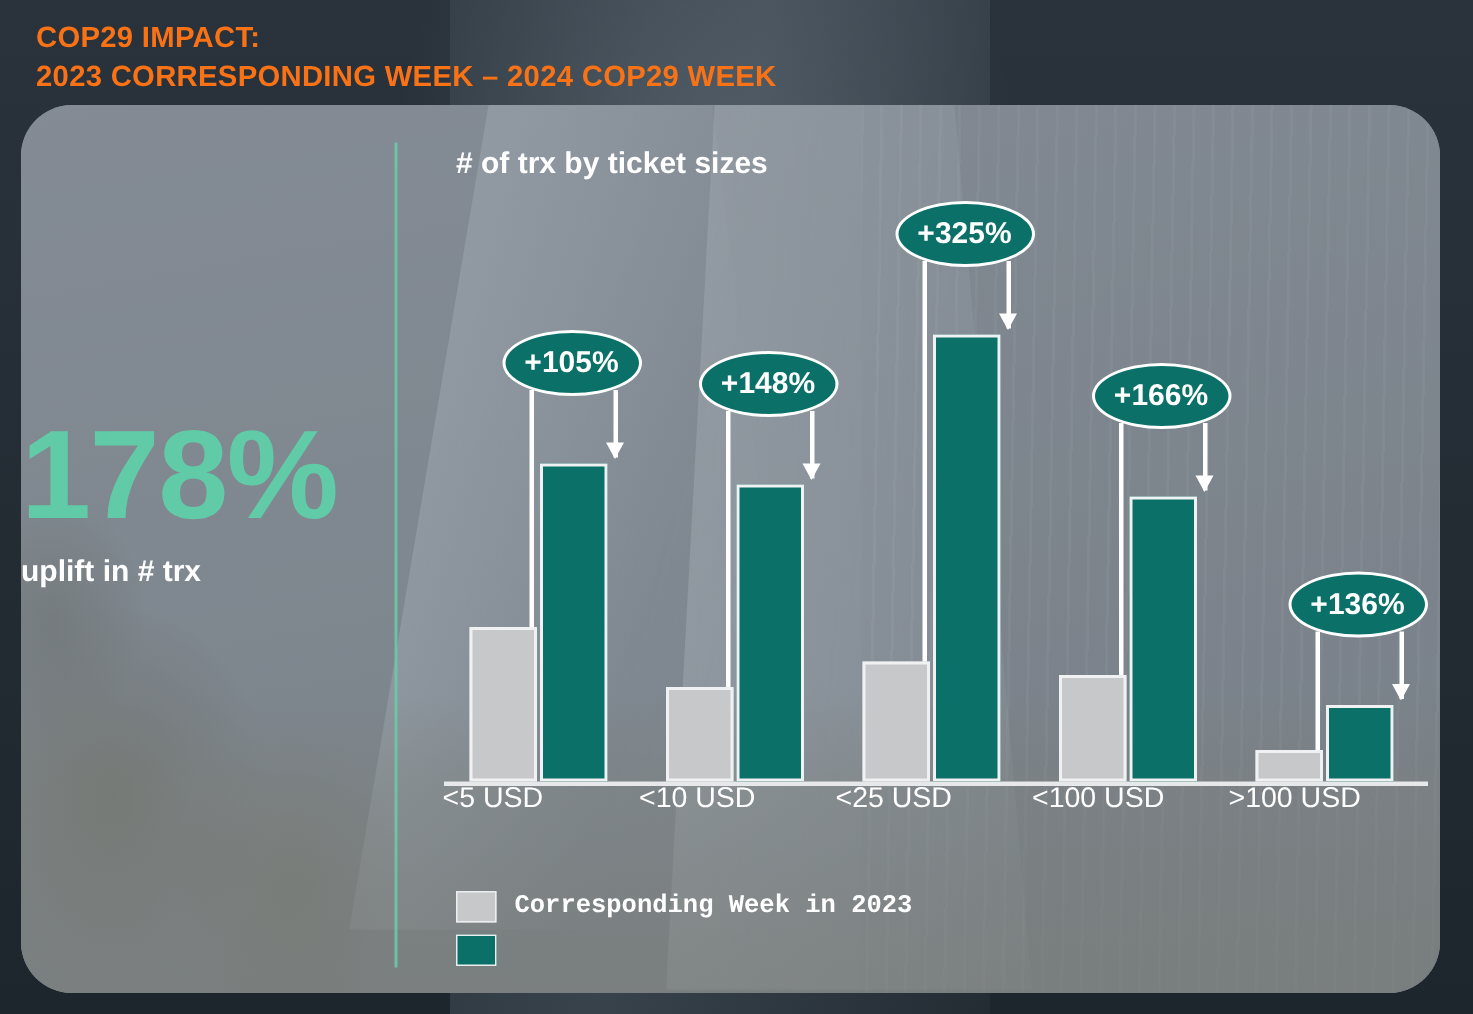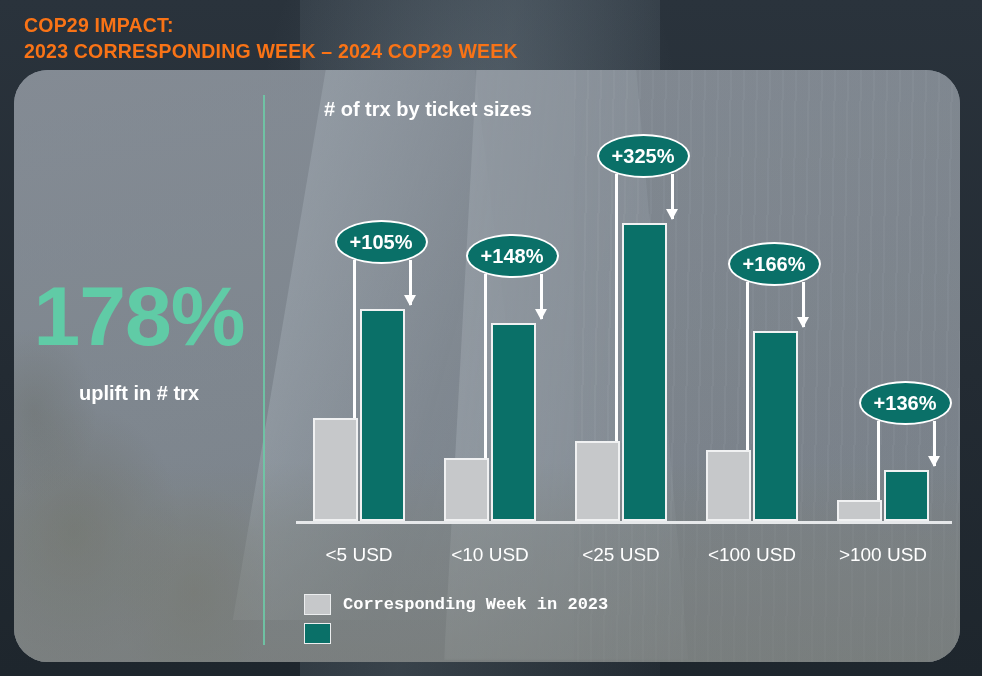--- a/index.html
+++ b/index.html
@@ -70,38 +70,38 @@
       radial-gradient(ellipse 150px 180px at 60px 300px, rgba(92,88,62,0.45), rgba(92,88,62,0) 72%),
       radial-gradient(ellipse 110px 150px at 180px 360px, rgba(105,98,70,0.38), rgba(105,98,70,0) 72%),
       radial-gradient(ellipse 90px 120px at 20px 180px, rgba(80,80,60,0.30), rgba(80,80,60,0) 70%);
   }
   .panel .ph-scrim {
     position:absolute; inset:0;
     background: linear-gradient(180deg, rgba(128,136,145,0.42) 0%, rgba(128,136,145,0.30) 60%, rgba(128,136,145,0.32) 100%);
   }
 
   
-  .kpi { position: absolute; left: 14px; top: 270px; width: 250px; text-align: center; }
+  .kpi { position: absolute; left: 14px; top: 270px; width: 250px; }
   .kpi-value {
     color: #60cba6; font-size: 84px; font-weight: bold; line-height: 92px; letter-spacing: -1px;
   }
   .kpi-caption {
-    color: #ffffff; font-size: 20px; font-weight: bold; margin-top: 20px;
+    color: #ffffff; font-size: 20px; font-weight: bold; margin-top: 8px;
   }
 
   
   .divider {
     position: absolute; left: 263px; top: 95px; width: 2px; height: 550px;
     background: #6ec8a6; opacity: 0.9;
   }
 
   
   .chart-title {
     position: absolute; left: 304px; top: 98px;
-    color: #ffffff; font-size: 20px; font-weight: bold; margin-left: 20px;
+    color: #ffffff; font-size: 20px; font-weight: bold;
   }
   .axis {
     position: absolute; left: 296px; top: 521px; width: 656px; height: 3px;
     background: #e6e8ea;
   }
   .bar {
     position: absolute; bottom: 0;
   }
   .bar.gray { background: #c6c8ca; border: 2px solid #f0f1f2; }
   .bar.teal { background: #0a7068; border: 2px solid #f0f1f2; }
@@ -121,22 +121,22 @@
     position: absolute;
     background: #0a7068; border: 2.5px solid #ffffff;
     border-radius: 50%;
     color: #ffffff; font-size: 20px; font-weight: bold;
     display: flex; align-items: center; justify-content: center;
     white-space: nowrap;
   }
 
   
   .xlabel {
-    position: absolute; top: 544px;
-    color: #ffffff; font-size: 19px; text-align: center;
+    position: absolute; top: 522px;
+    color: #ffffff; font-size: 19px; 
   }
 
   
   .legend { position: absolute; left: 304px; top: 592px; font-family: Liberation Mono, monospace; }
   .legend-row { display: flex; align-items: center; height: 25px; margin-bottom: 4px; }
   .swatch { width: 27px; height: 21px; margin-right: 12px; border: 1.5px solid #eceeef; }
   .swatch.gray { background: #c6c8ca; }
   .swatch.teal { background: #0a7068; }
   .legend-label { color: #ffffff; font-size: 17px; font-weight: bold; }
 </style>

